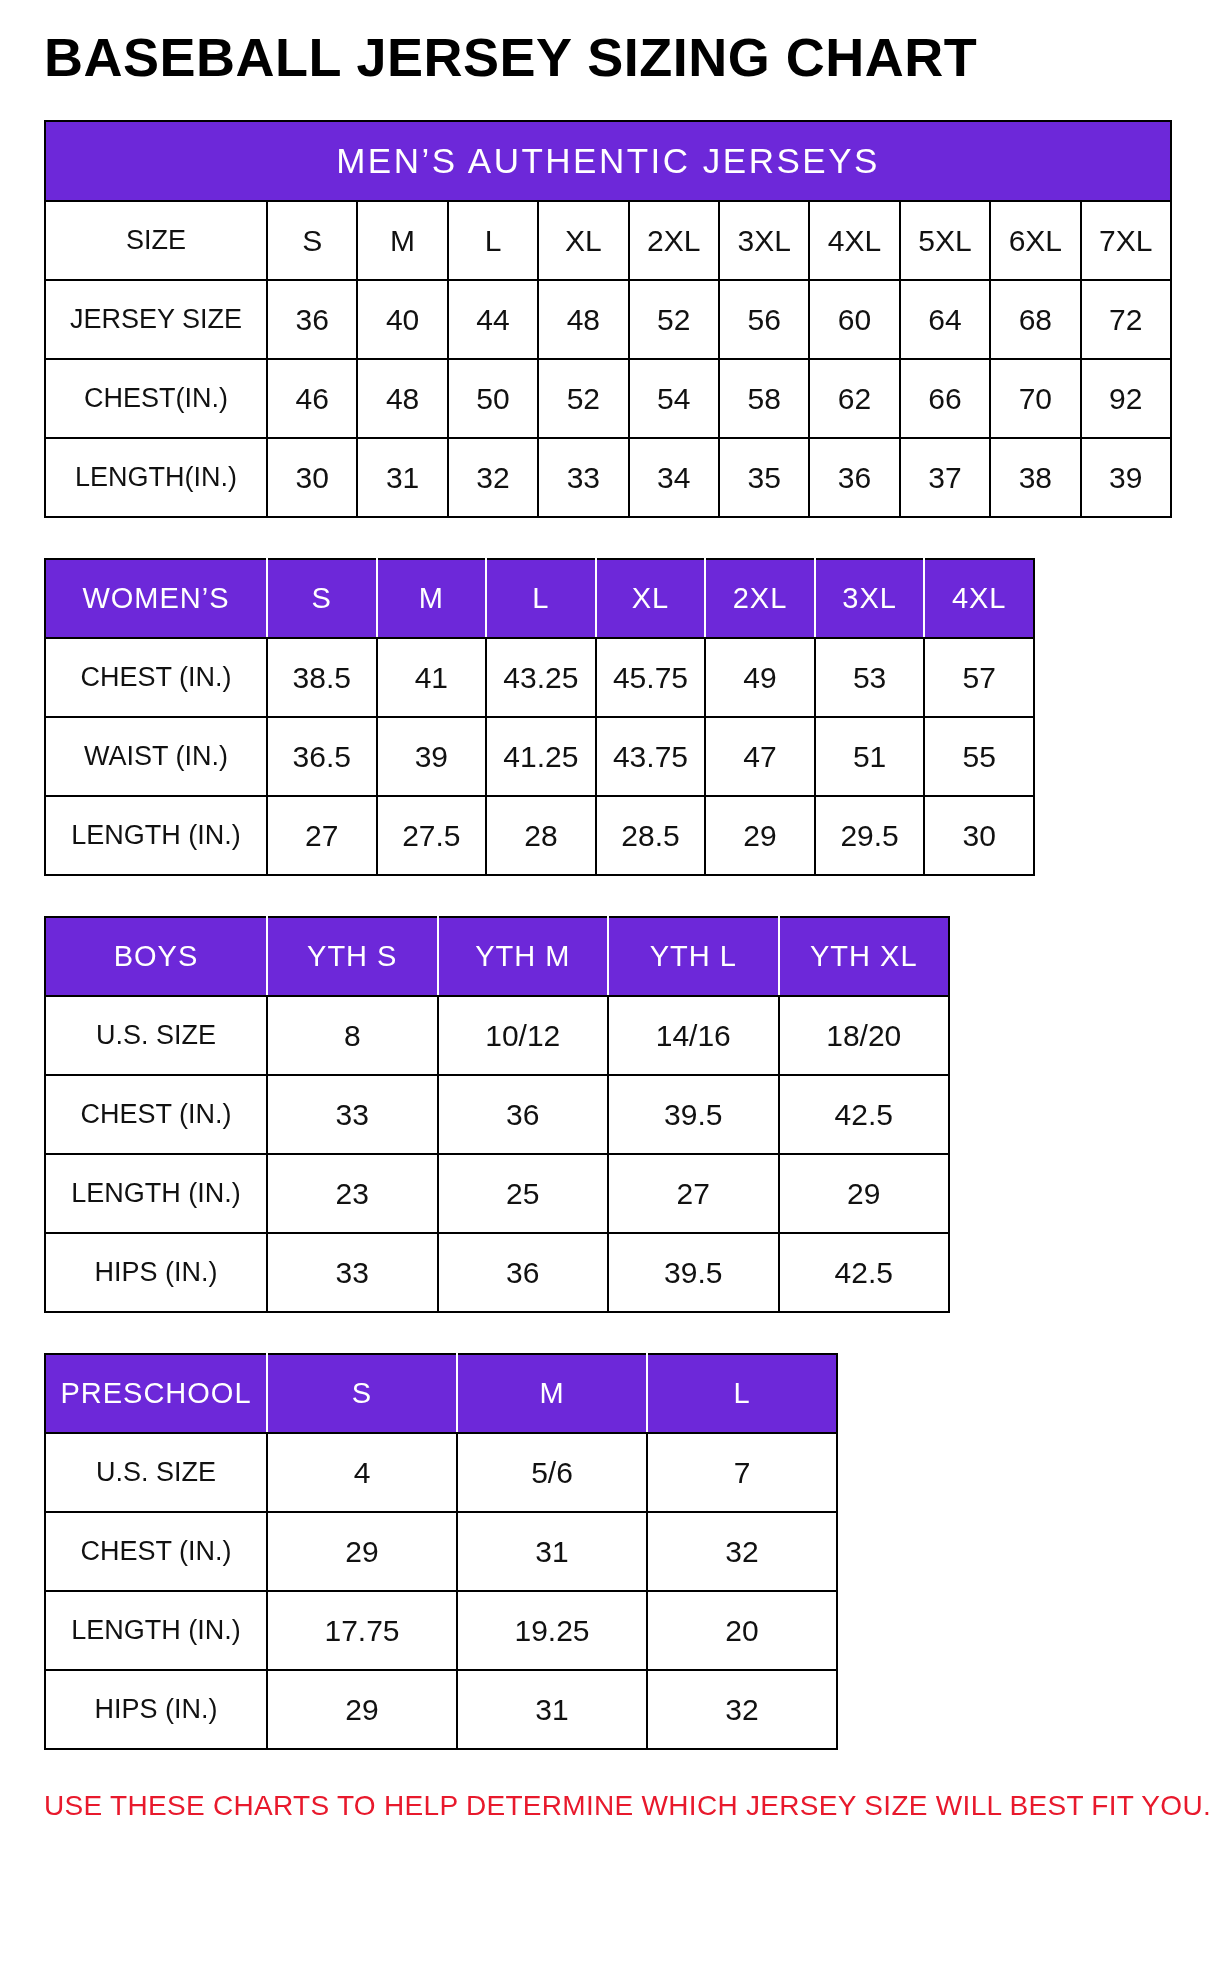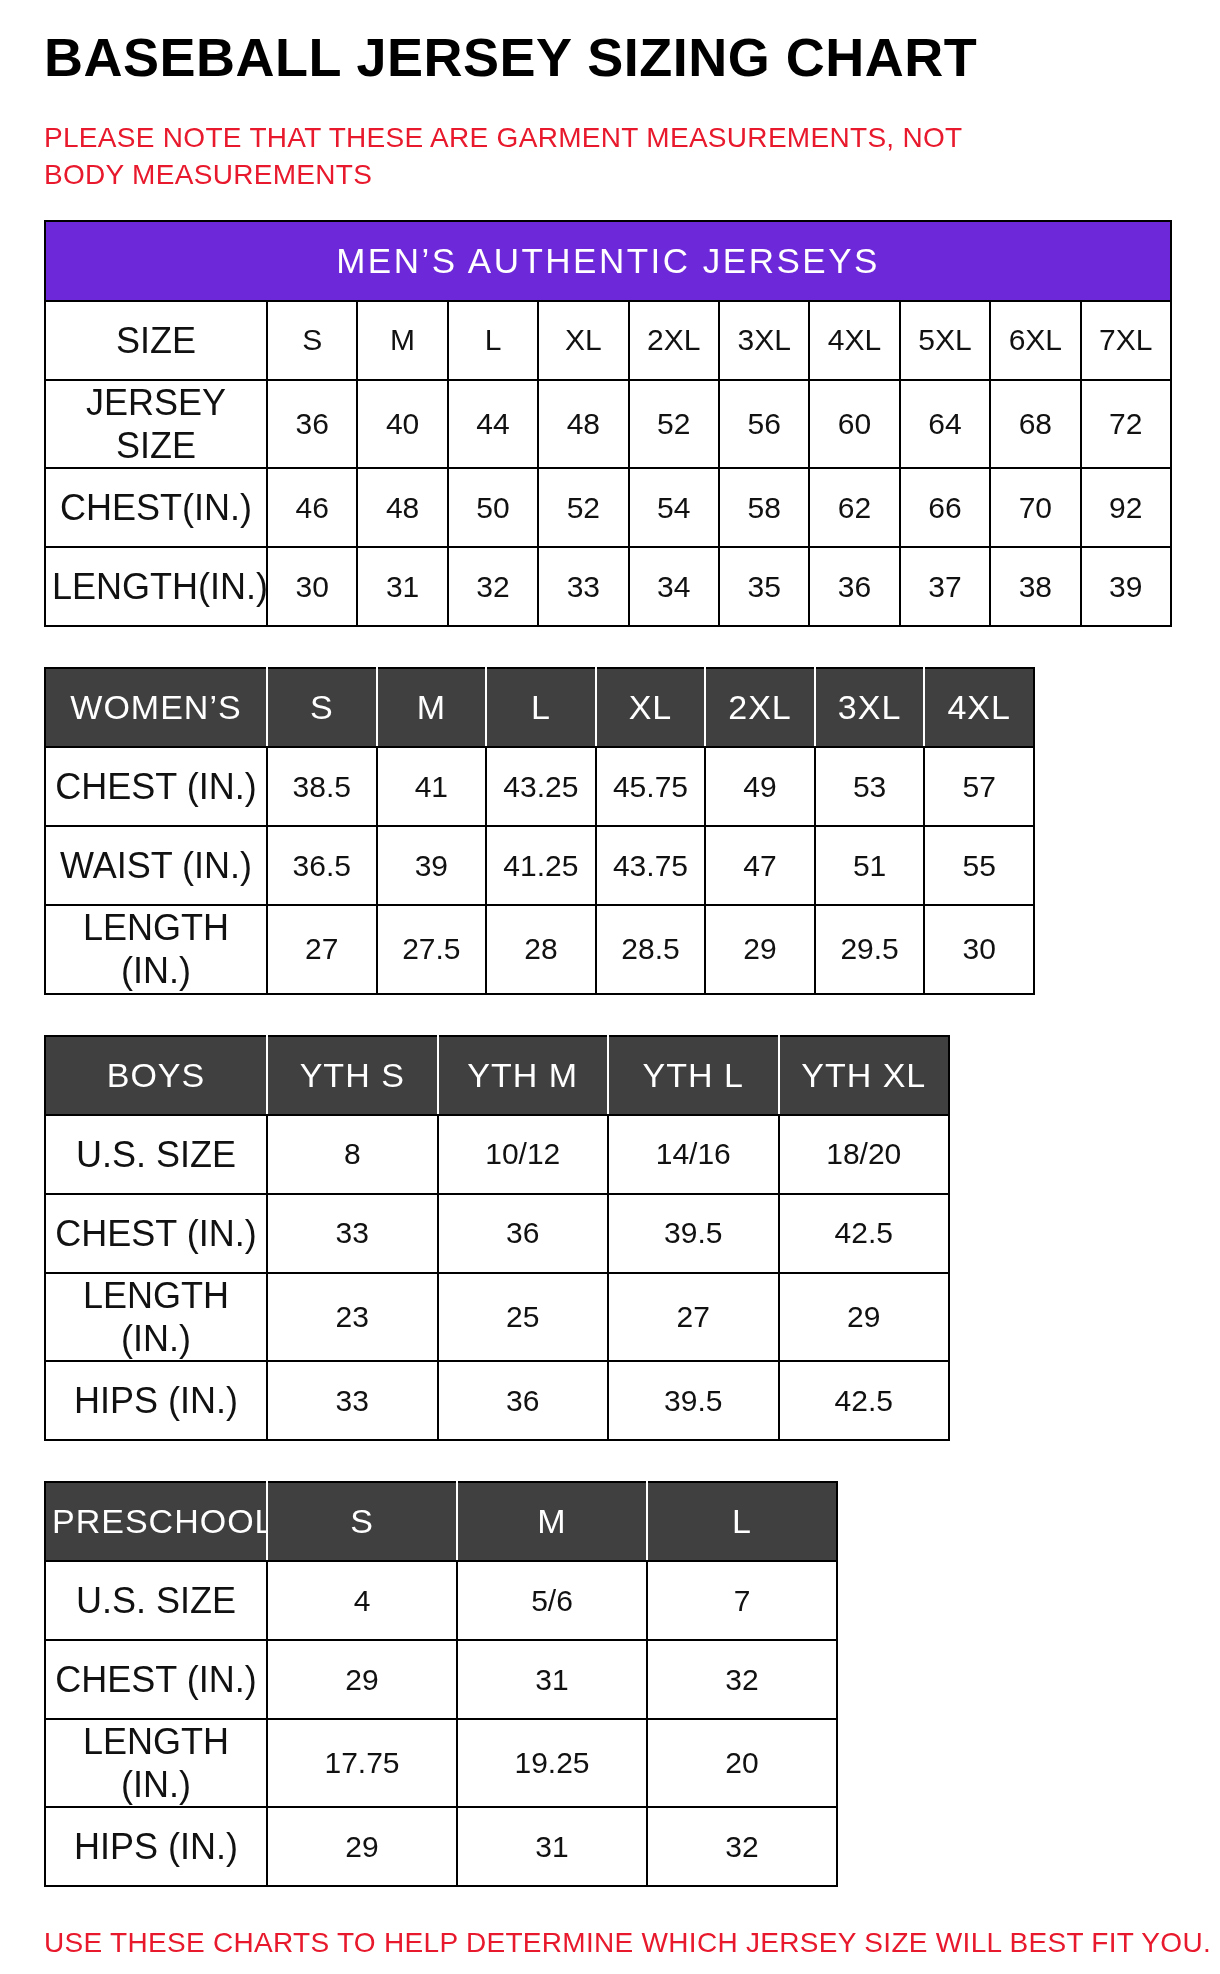--- a/index.html
+++ b/index.html
@@ -36,37 +36,37 @@
   }
   th, td {
     border: 2px solid #000;
     text-align: center;
     vertical-align: middle;
     height: 79px;
     font-weight: normal;
     overflow: hidden;
   }
   td { font-size: 30px; color: #111; }
-  th.label-cell { font-size: 36px; color: #111; padding: 0 6px; line-height: 1.2; }
+  th.label-cell { font-size: 27px; color: #111; padding: 0 6px; line-height: 1.2; }
 
   
   thead.band th {
     background: #6d28d9;
     color: #ffffff;
     font-size: 35px;
     letter-spacing: 2.5px;
     height: 80px;
     border: 2px solid #000;
   }
 
   
   tr.gray-row th {
-    background: #404040;
+    background: #6d28d9;
     color: #ffffff;
-    font-size: 34px;
+    font-size: 29px;
     letter-spacing: 1px;
     border: 2px solid #ffffff;
     border-top-color: #000;
     border-bottom-color: #000;
     margin-left: 37px;
   }
   tr.gray-row th:first-child { border-left-color: #000; }
   tr.gray-row th:last-child  { border-right-color: #000; }
 
   .t-mens    { width: 1128px; }
@@ -82,21 +82,20 @@
     white-space: nowrap;
   }
 </style>
 </head>
 <body>
 
 <div class="page">
 
   <h1 class="title">BASEBALL JERSEY SIZING CHART</h1>
 
-  <p class="note">PLEASE NOTE THAT THESE ARE GARMENT MEASUREMENTS, NOT BODY MEASUREMENTS</p>
 
   <table class="t-mens">
     <colgroup>
       <col style="width:222px">
       <col>
         <col>
         <col>
         <col>
         <col>
         <col>

